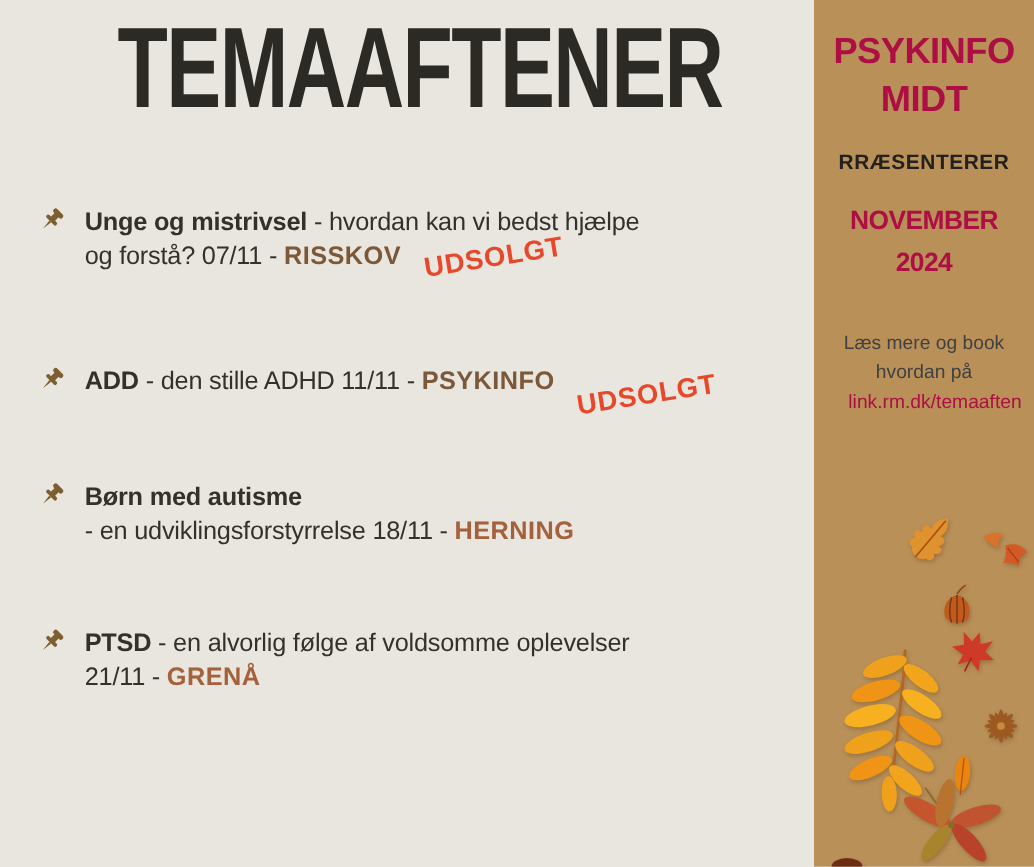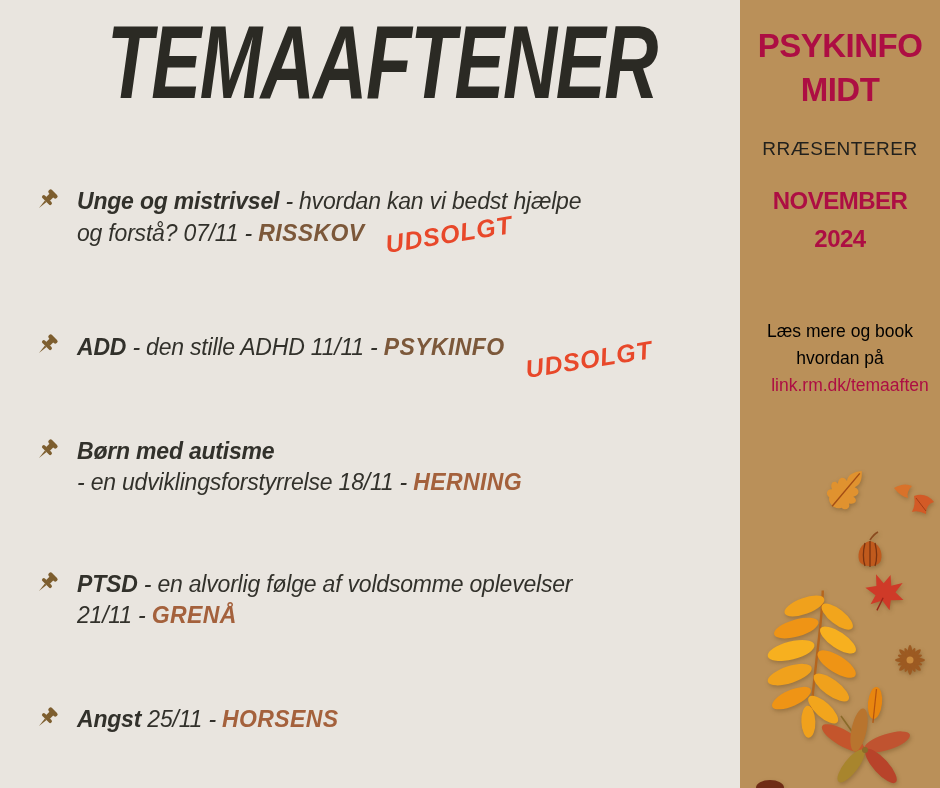--- a/index.html
+++ b/index.html
@@ -15,21 +15,21 @@
   }
   *{margin:0;padding:0;box-sizing:border-box;}
   html,body{width:940px;height:788px;}
   body{
     position:relative;
     width:940px;height:788px;
     background:var(--background);
     font-family:"Liberation Sans", sans-serif;
     overflow:hidden;
   }
-  .main{position:absolute;left:0;top:0;width:740px;height:788px;font-style:italic;}
+  .main{position:absolute;left:0;top:0;width:740px;height:788px;}
   .title-wrap{position:absolute;top:10px;left:0;width:740px;text-align:center;}
   .title{
     display:inline-block;
     font-size:104px;font-weight:bold;line-height:1;
     color:var(--title-dark);
     letter-spacing:-2px;white-space:nowrap;
     transform:scaleX(0.72);transform-origin:center top;
   }
   .event{position:absolute;left:30px;display:flex;gap:17px;width:700px;margin-top:36px;}
   .pin{flex:none;margin-top:1px;}
@@ -44,23 +44,23 @@
     letter-spacing:0.8px;transform:rotate(-9deg);
     margin-left:20px;white-space:nowrap;
   }
   .badge-down{top:13px;}
   .badge-level{top:2px;}
   .sidebar{
     position:absolute;right:0;top:0;width:200px;height:788px;
     background:var(--sidebar-background);text-align:center;
   }
   .brand{margin-top:24px;font-size:33px;line-height:44px;font-weight:bold;color:var(--accent-crimson);letter-spacing:-0.5px;}
-  .presents{margin-top:26px;font-size:19px;font-weight:normal;color:#22211d;letter-spacing:0.5px;}
+  .presents{margin-top:26px;font-size:19px;font-weight:bold;color:#22211d;letter-spacing:0.5px;}
   .month{margin-top:22px;font-size:24px;line-height:38px;font-weight:bold;color:var(--accent-crimson);letter-spacing:-0.5px;}
-  .info{margin-top:60px;font-size:17.5px;line-height:27px;color:#000000;}
+  .info{margin-top:40px;font-size:17.5px;line-height:27px;color:#404040;}
   .link{font-size:17.5px;line-height:27px;color:var(--accent-crimson);padding-left:20px;}
   .decor{position:absolute;left:0;bottom:0;width:200px;height:360px;
          filter:drop-shadow(1px 2px 2px rgba(90,60,20,0.35));}
 </style>
 </head>
 <body>
 
 <div class="main">
   <div class="title-wrap">
     <span class="title">TEMAAFTENER</span>
@@ -118,33 +118,20 @@
         <rect x="7" y="8.4" width="10" height="2.8" rx="1.3"></rect>
         <path d="M11.1 11.2 L12 18.8 L12.9 11.2 Z"></path>
       </g>
     </svg>
     <div class="event-text">
       <div><strong>PTSD</strong><span> - en alvorlig følge af voldsomme oplevelser</span></div>
       <div><span>21/11 - </span><span class="loc loc-rust">GRENÅ</span></div>
     </div>
   </div>
 
-  <div class="event" style="top:668px">
-    <svg class="pin" viewBox="0 0 24 24" width="30" height="30">
-      <g transform="rotate(45 12 12)" fill="var(--pin-brown)">
-        <rect x="7.6" y="1.2" width="8.8" height="3.6" rx="1.6"></rect>
-        <rect x="9.9" y="4" width="4.2" height="4.8"></rect>
-        <rect x="7" y="8.4" width="10" height="2.8" rx="1.3"></rect>
-        <path d="M11.1 11.2 L12 18.8 L12.9 11.2 Z"></path>
-      </g>
-    </svg>
-    <div class="event-text">
-      <div><strong>Angst</strong><span> 25/11 - </span><span class="loc loc-rust">HORSENS</span></div>
-    </div>
-  </div>
 </div>
 
 <div class="sidebar">
   <div class="brand">
     <div>PSYKINFO</div>
     <div>MIDT</div>
   </div>
   <div class="presents">RRÆSENTERER</div>
   <div class="month">
     <div>NOVEMBER</div>

